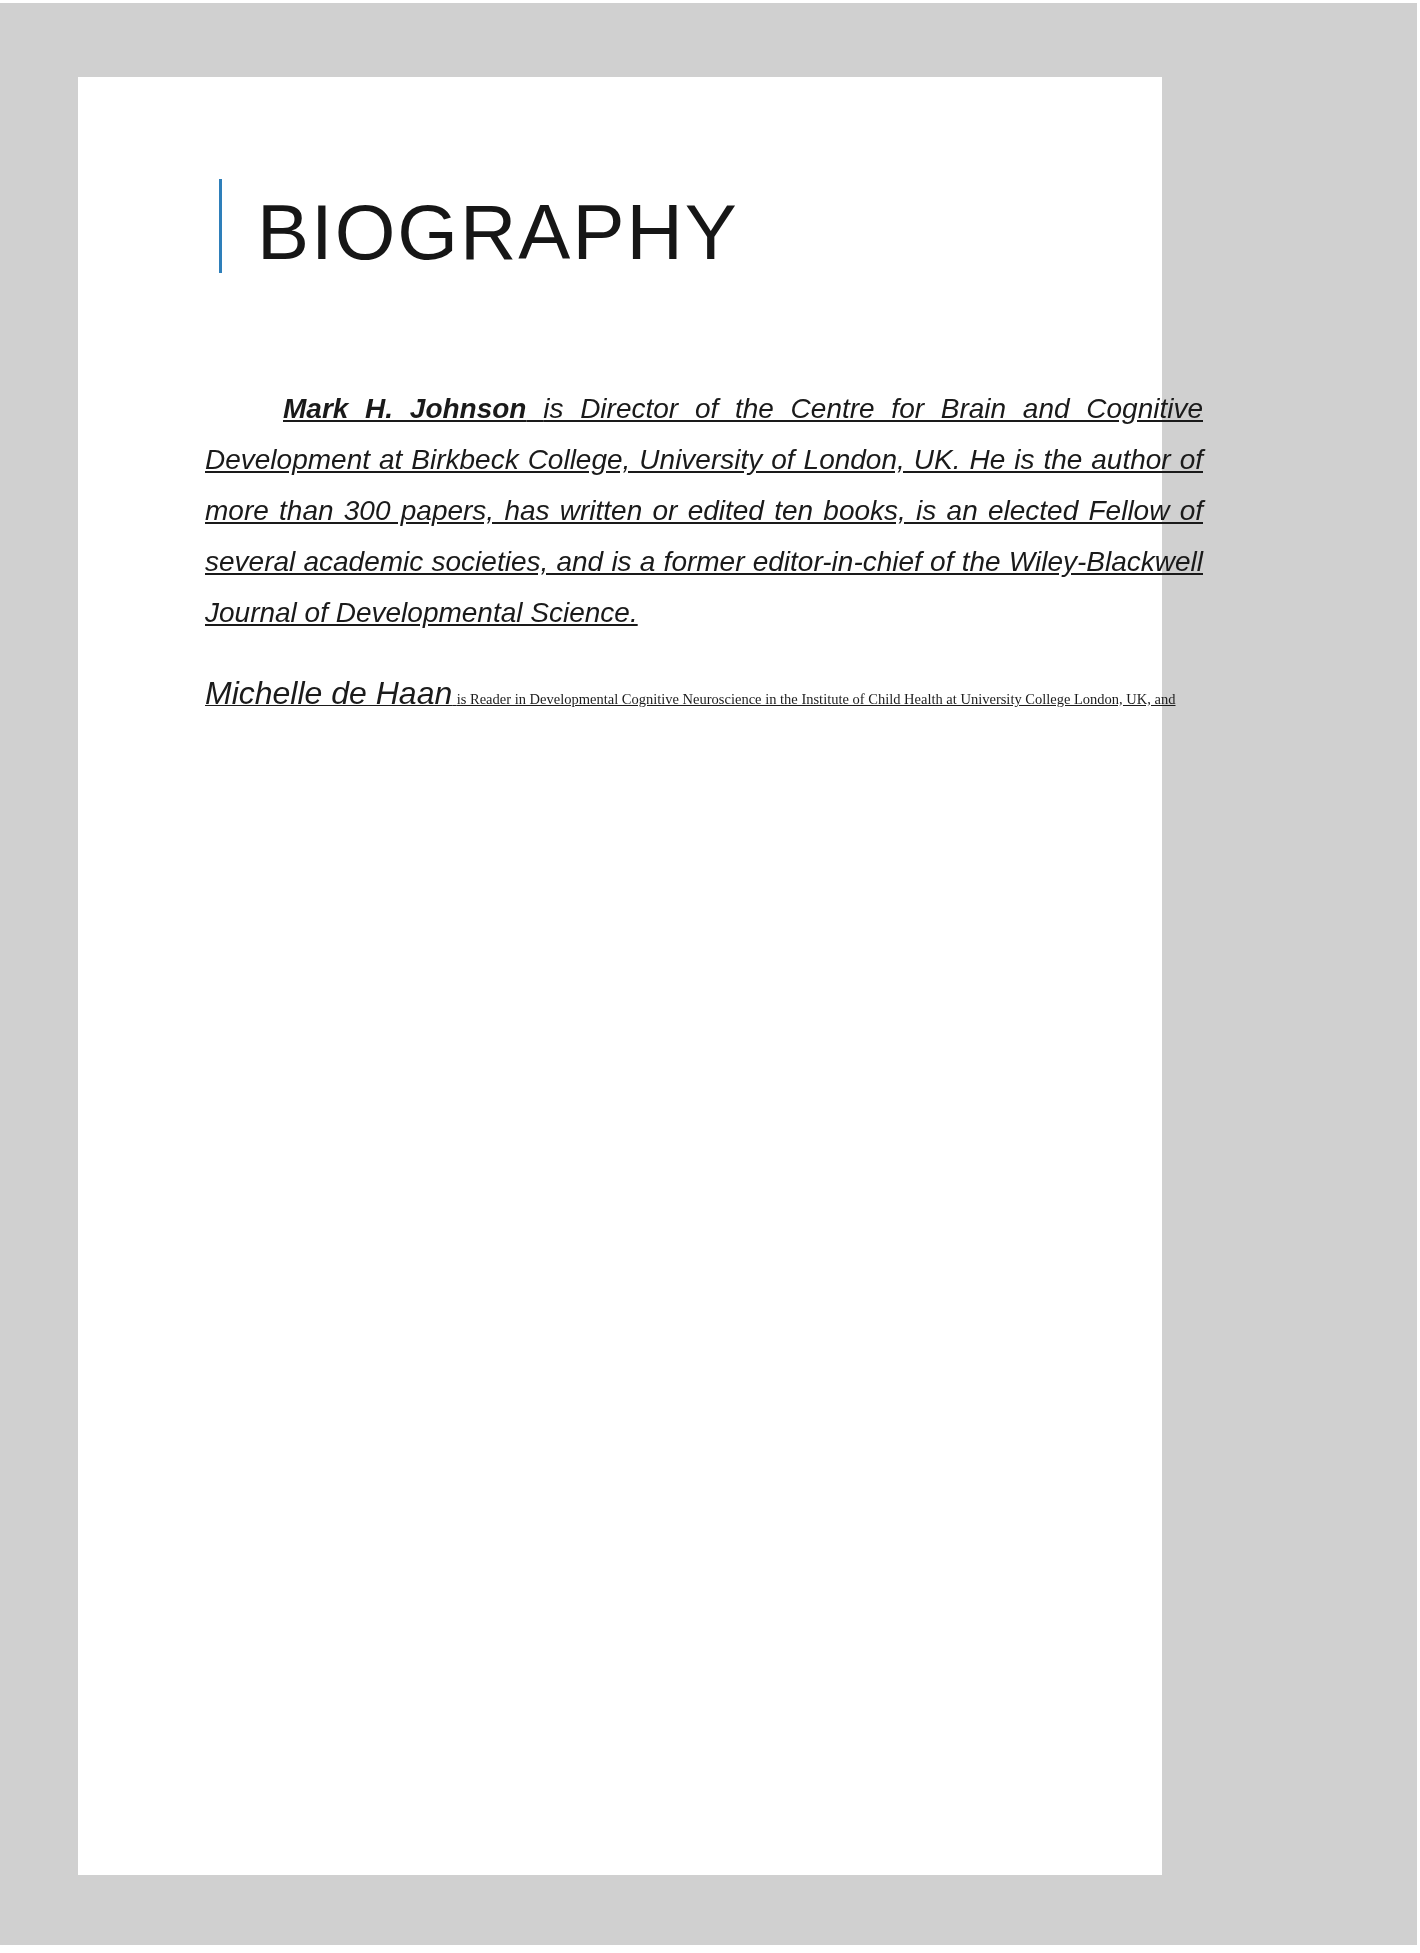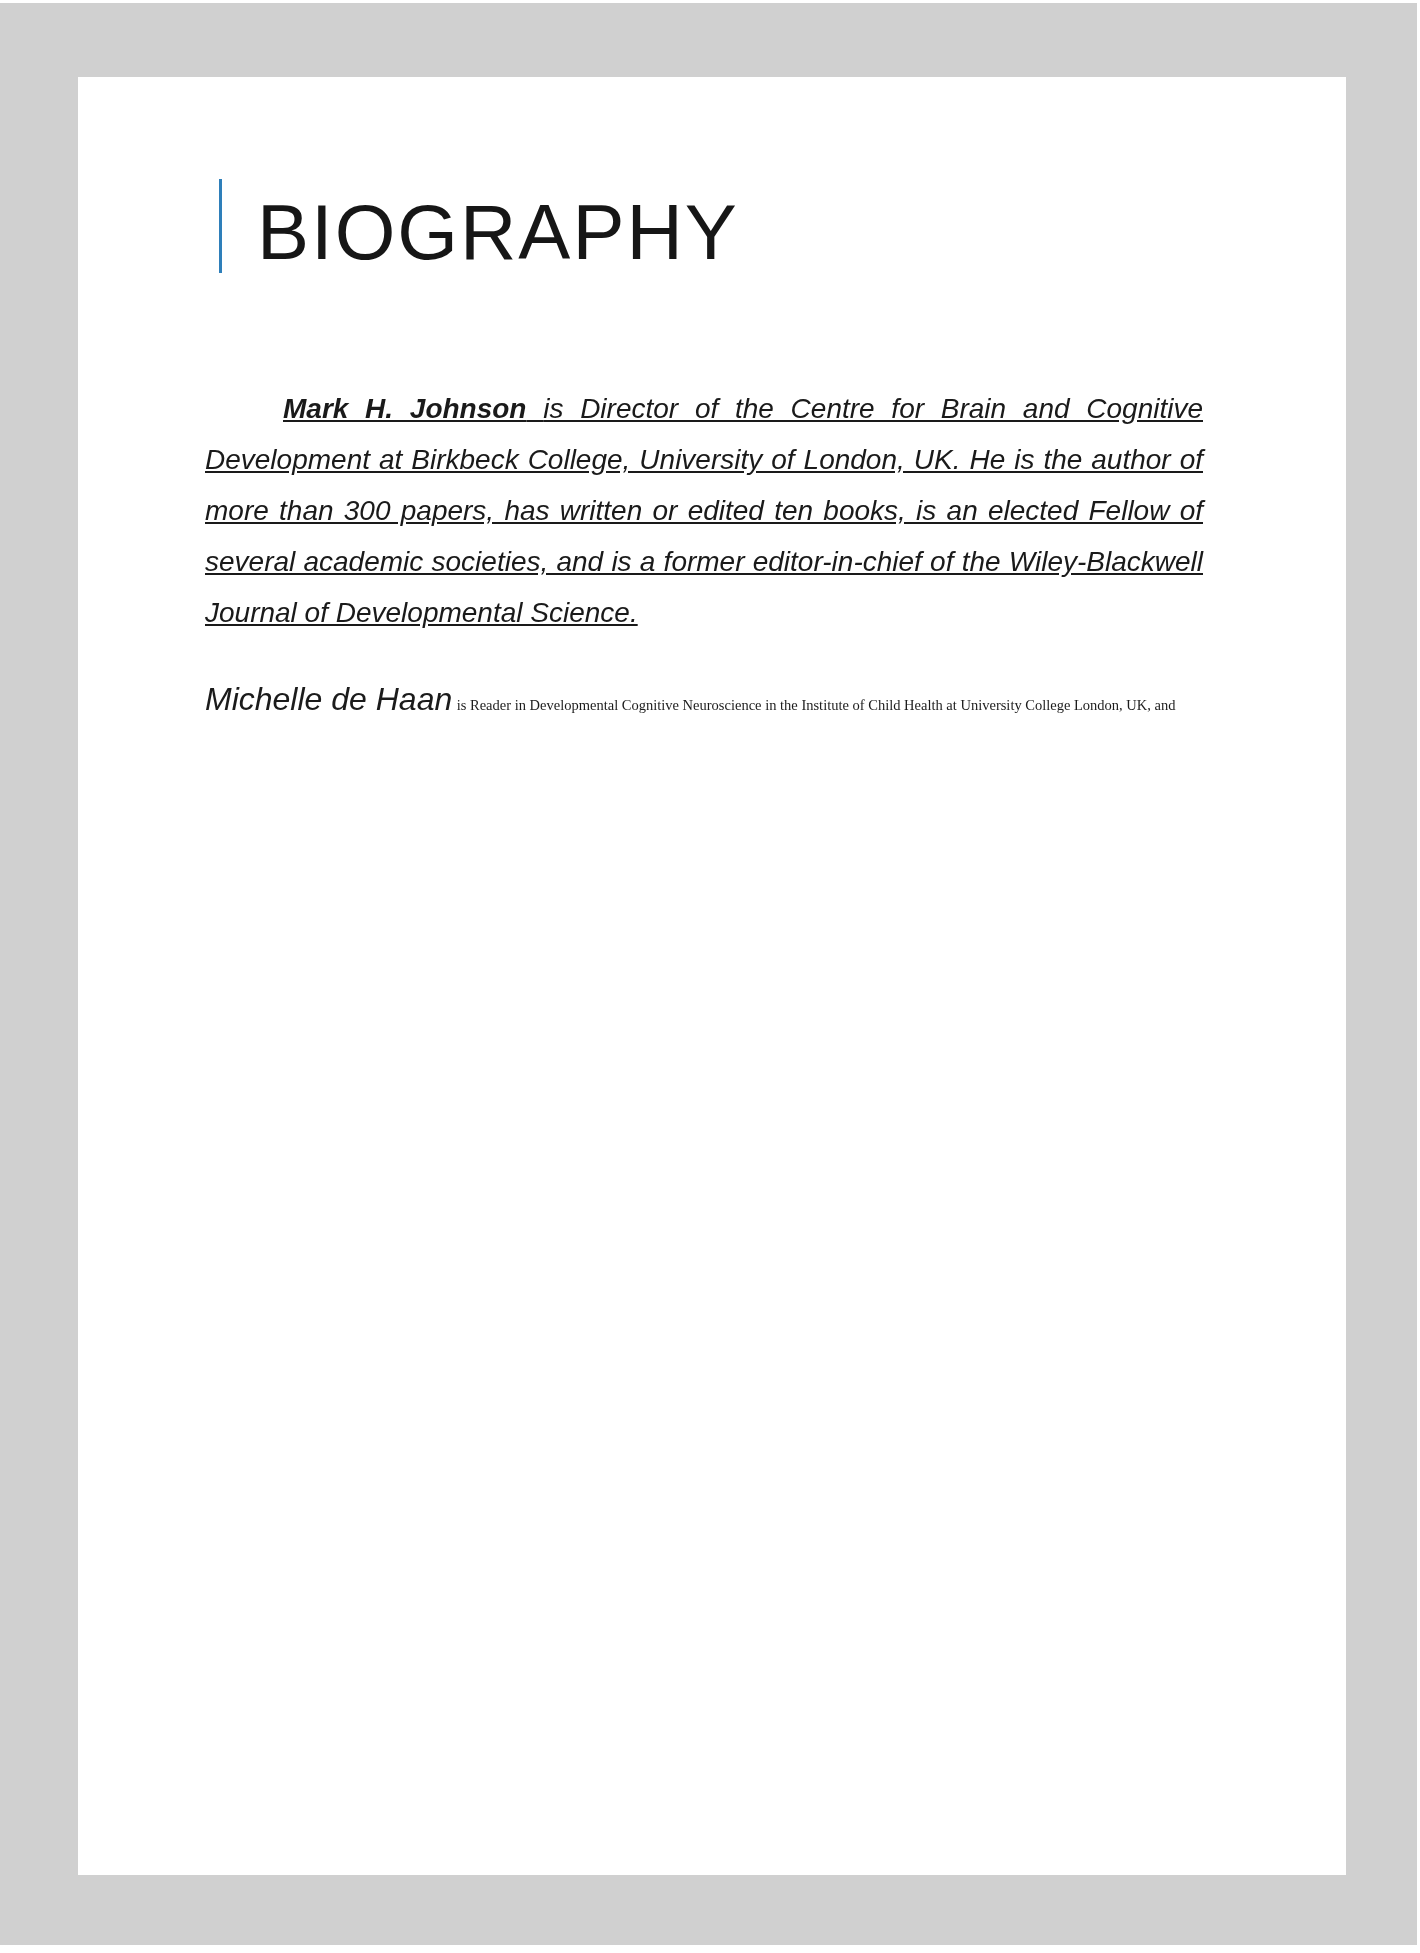--- a/index.html
+++ b/index.html
@@ -18,21 +18,21 @@
   }
   .backdrop {
     position: absolute;
     left: 0; top: 3px;
     width: 1417px; height: 1942px;
     background: #d0d0d0;
   }
   .page {
     position: absolute;
     left: 78px; top: 77px;
-    width: 1268px; height: 1798px;
+    width: 1084px; height: 1798px;
     background: #ffffff;
   }
   .title-block {
     position: absolute;
     left: 141px; top: 102px;
     height: 94px;
   }
   .accent-bar {
     position: absolute;
     left: 0; top: 0;
@@ -74,22 +74,23 @@
   .bold-name {
     font-weight: bold;
   }
   .para-dehaan {
     position: absolute;
     left: 127px; top: 595px;
     width: 1120px;
     color: #1b1b1b;
   }
   .dehaan-line1 {
-    line-height: 55px;
+    line-height: 43px;
     white-space: nowrap;
+    text-decoration: underline;
   }
   .dehaan-name {
     font-style: italic;
     font-size: 32px;
     font-family: "Liberation Sans", sans-serif;
   }
   .dehaan-rest, .dehaan-line2 {
     font-family: "Liberation Serif", serif;
     font-size: 14.5px;
     color: #1c1c1c;

